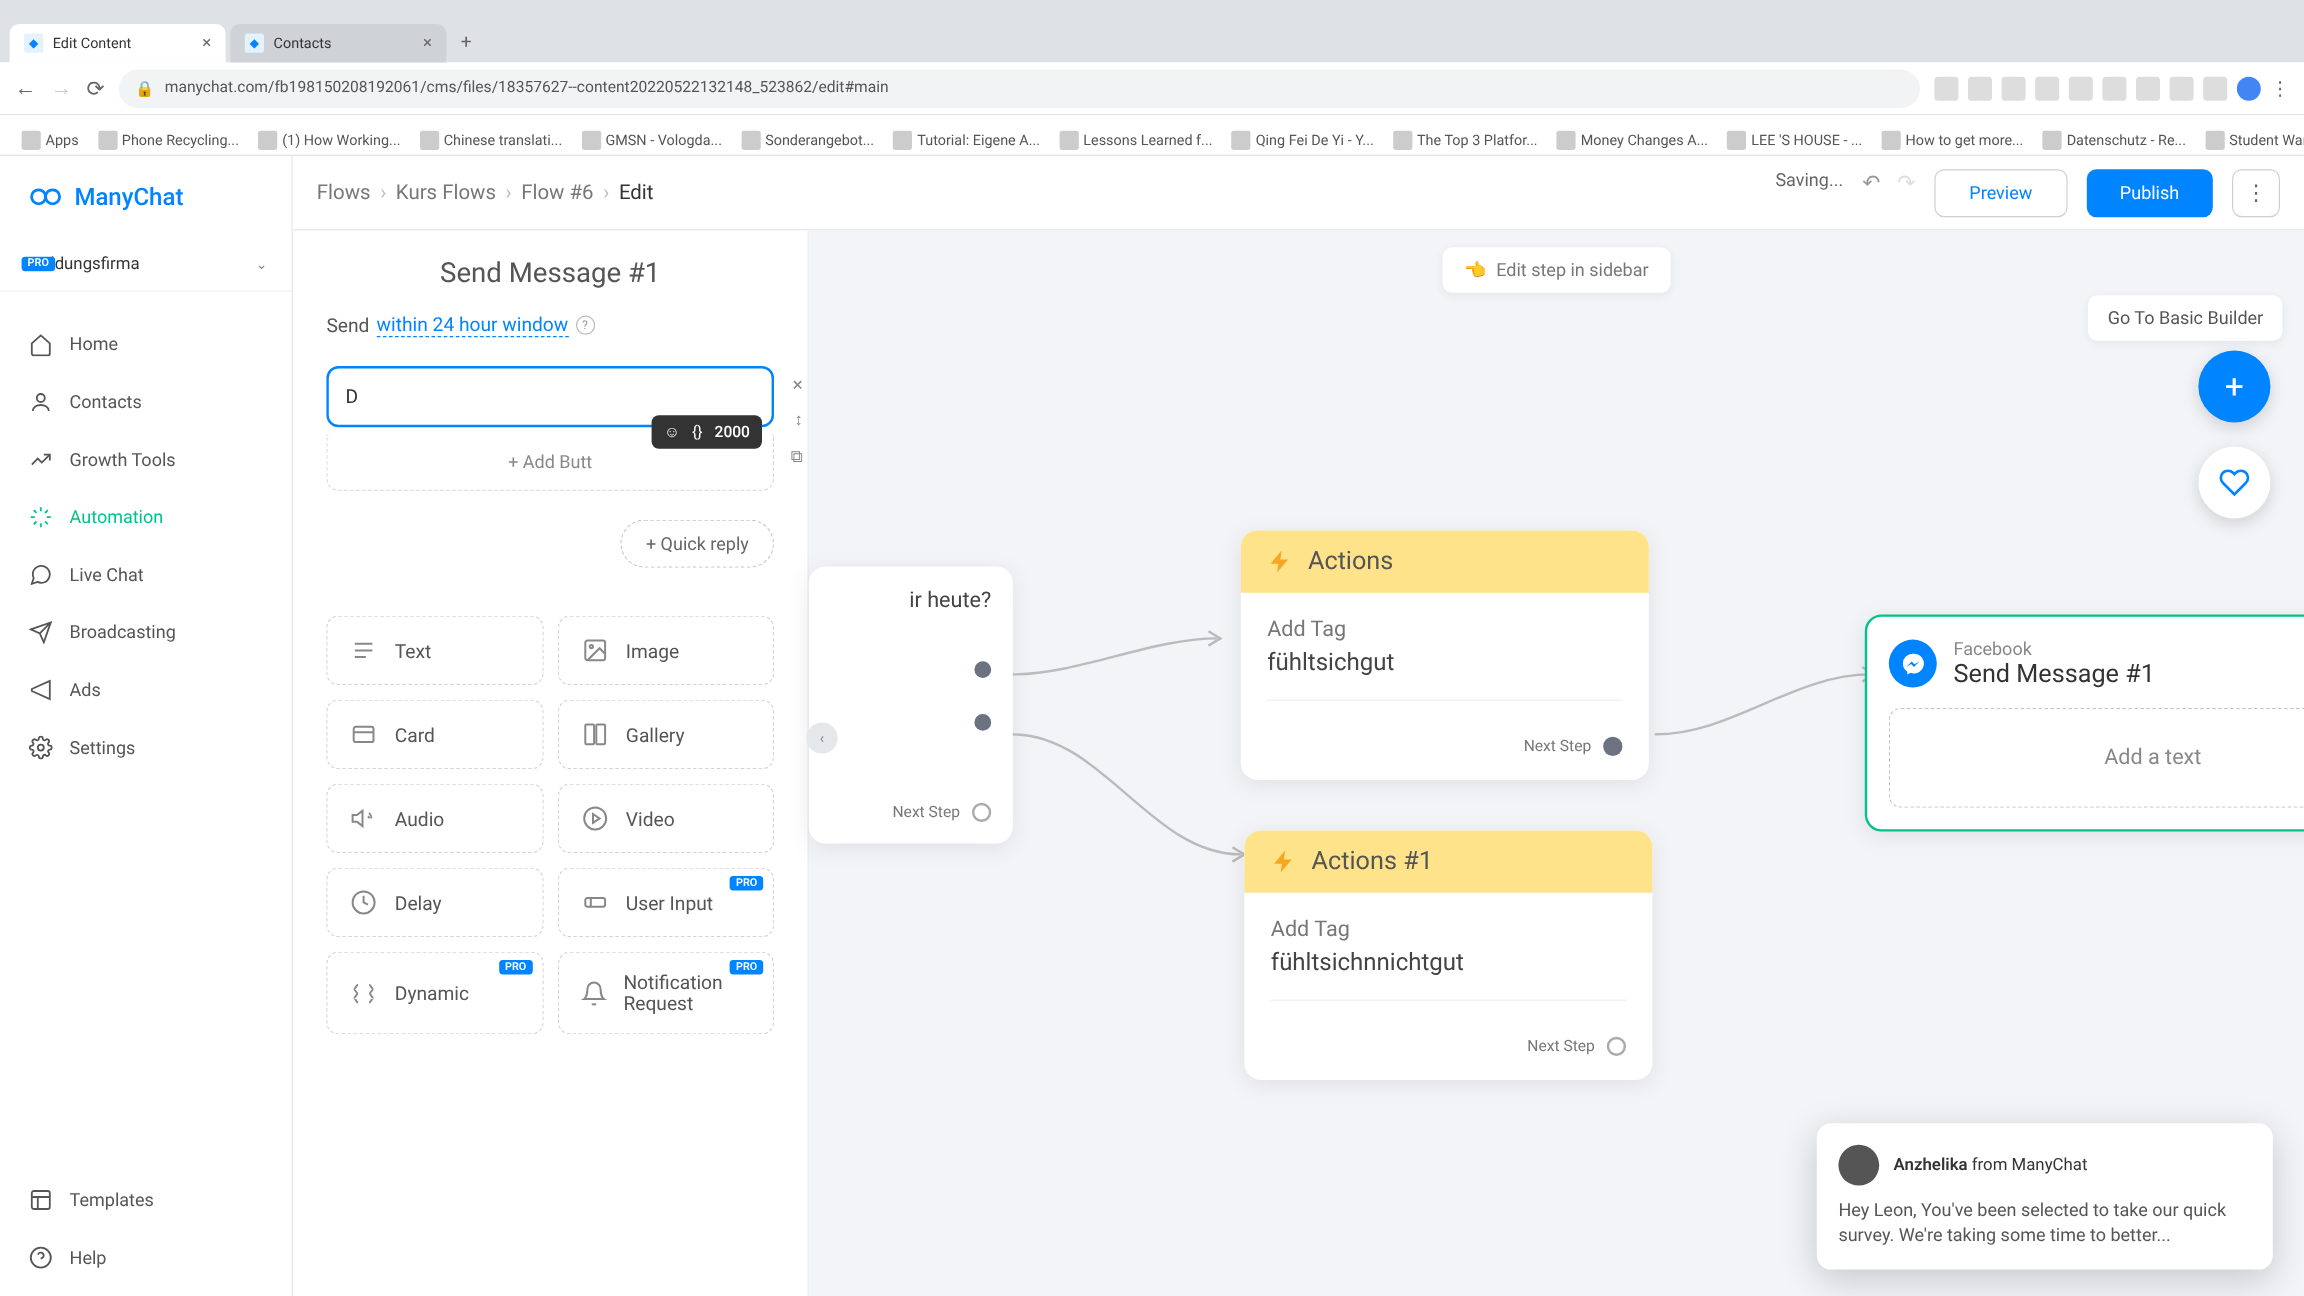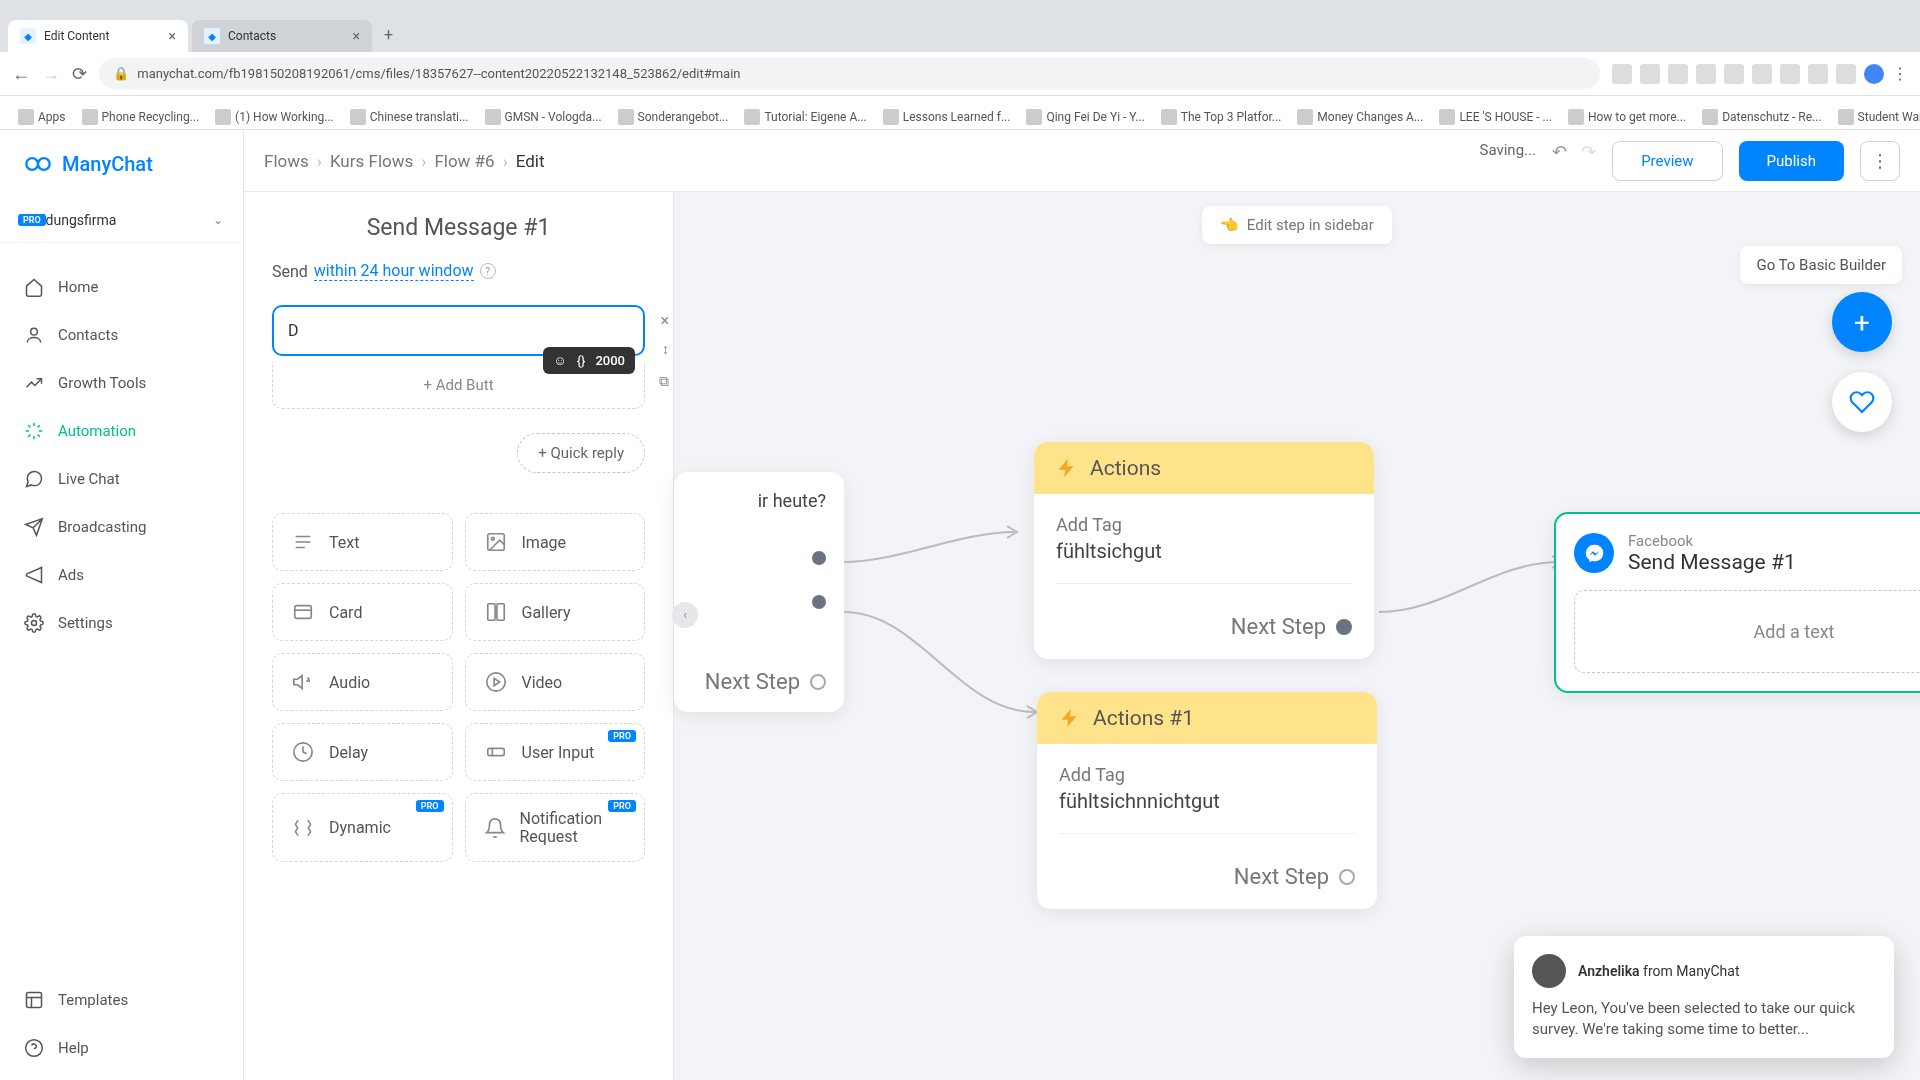--- a/index.html
+++ b/index.html
@@ -90,21 +90,21 @@
 .canvas { flex: 1; position: relative; background: #f2f4f7; }
 .edit-hint { position: absolute; top: 14px; left: 50%; transform: translateX(-50%); background: #fff; border-radius: 8px; padding: 10px 18px; font-size: 15px; color: #777; box-shadow: 0 2px 8px rgba(0,0,0,0.06); display: flex; align-items: center; gap: 8px; }
 .goto-basic { position: absolute; top: 14px; right: 18px; background: #fff; border-radius: 8px; padding: 10px 16px; font-size: 15px; color: #555; box-shadow: 0 2px 8px rgba(0,0,0,0.06); margin-top: 40px; }
 
 .node { position: absolute; background: #fff; border-radius: 14px; box-shadow: 0 4px 20px rgba(0,0,0,0.08); }
 .node-peek { left: 0px; top: 280px; width: 170px; padding: 18px; }
 .node-peek .q { font-size: 18px; color: #444; margin-bottom: 40px; text-align: right; }
 .peek-row { display: flex; align-items: center; justify-content: flex-end; gap: 8px; margin-bottom: 28px; }
 .peek-dot { width: 14px; height: 14px; background: #6b7280; border-radius: 50%; }
 .peek-chev { width: 26px; height: 26px; background: #e5e7eb; border-radius: 50%; display: flex; align-items: center; justify-content: center; color: #888; font-size: 12px; position: absolute; left: -2px; top: 130px; }
-.next-step-row { display: flex; align-items: center; justify-content: flex-end; gap: 10px; font-size: 22px; color: #777; margin-top: 30px; text-align: center; }
+.next-step-row { display: flex; align-items: center; justify-content: flex-end; gap: 10px; font-size: 13px; color: #777; margin-top: 30px; text-align: center; }
 .next-dot-empty { width: 16px; height: 16px; border: 2px solid #aaa; border-radius: 50%; }
 .next-dot-full { width: 16px; height: 16px; background: #6b7280; border-radius: 50%; }
 
 .node-actions { width: 340px; }
 .node-actions .hdr { background: #ffe38a; border-radius: 14px 14px 0 0; padding: 14px 22px; display: flex; align-items: center; gap: 12px; font-size: 21px; color: #555; }
 .bolt-icon { width: 22px; height: 22px; color: #f5a623; }
 .node-actions .body { padding: 20px 22px; }
 .tag-label { font-size: 18px; color: #777; margin-bottom: 4px; }
 .tag-value { font-size: 20px; color: #444; margin-bottom: 20px; }
 .divider { height: 1px; background: #eee; margin: 10px 0 20px; }

